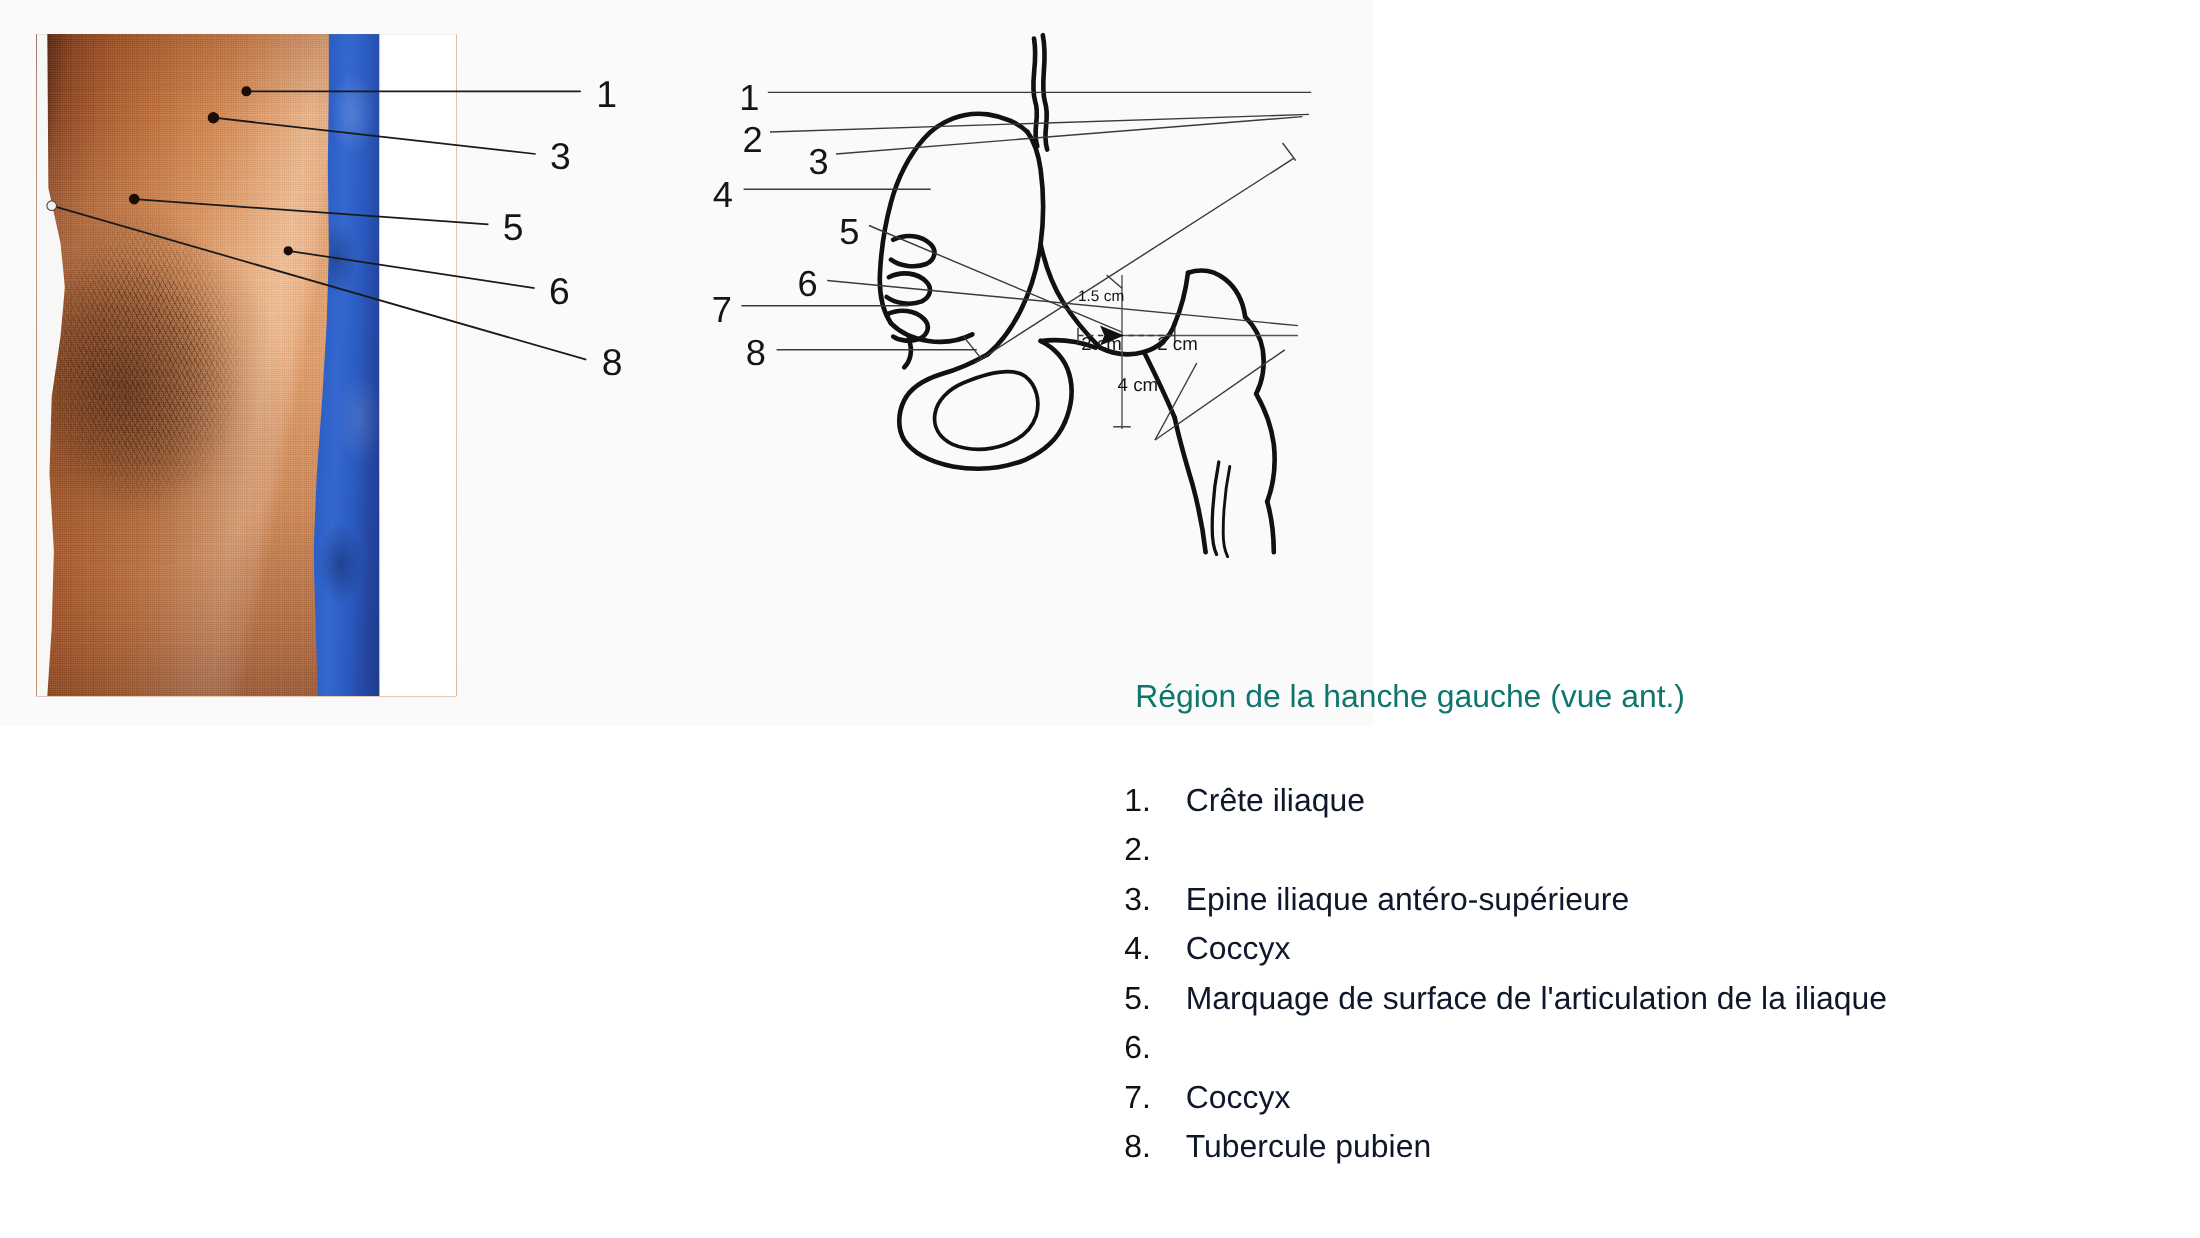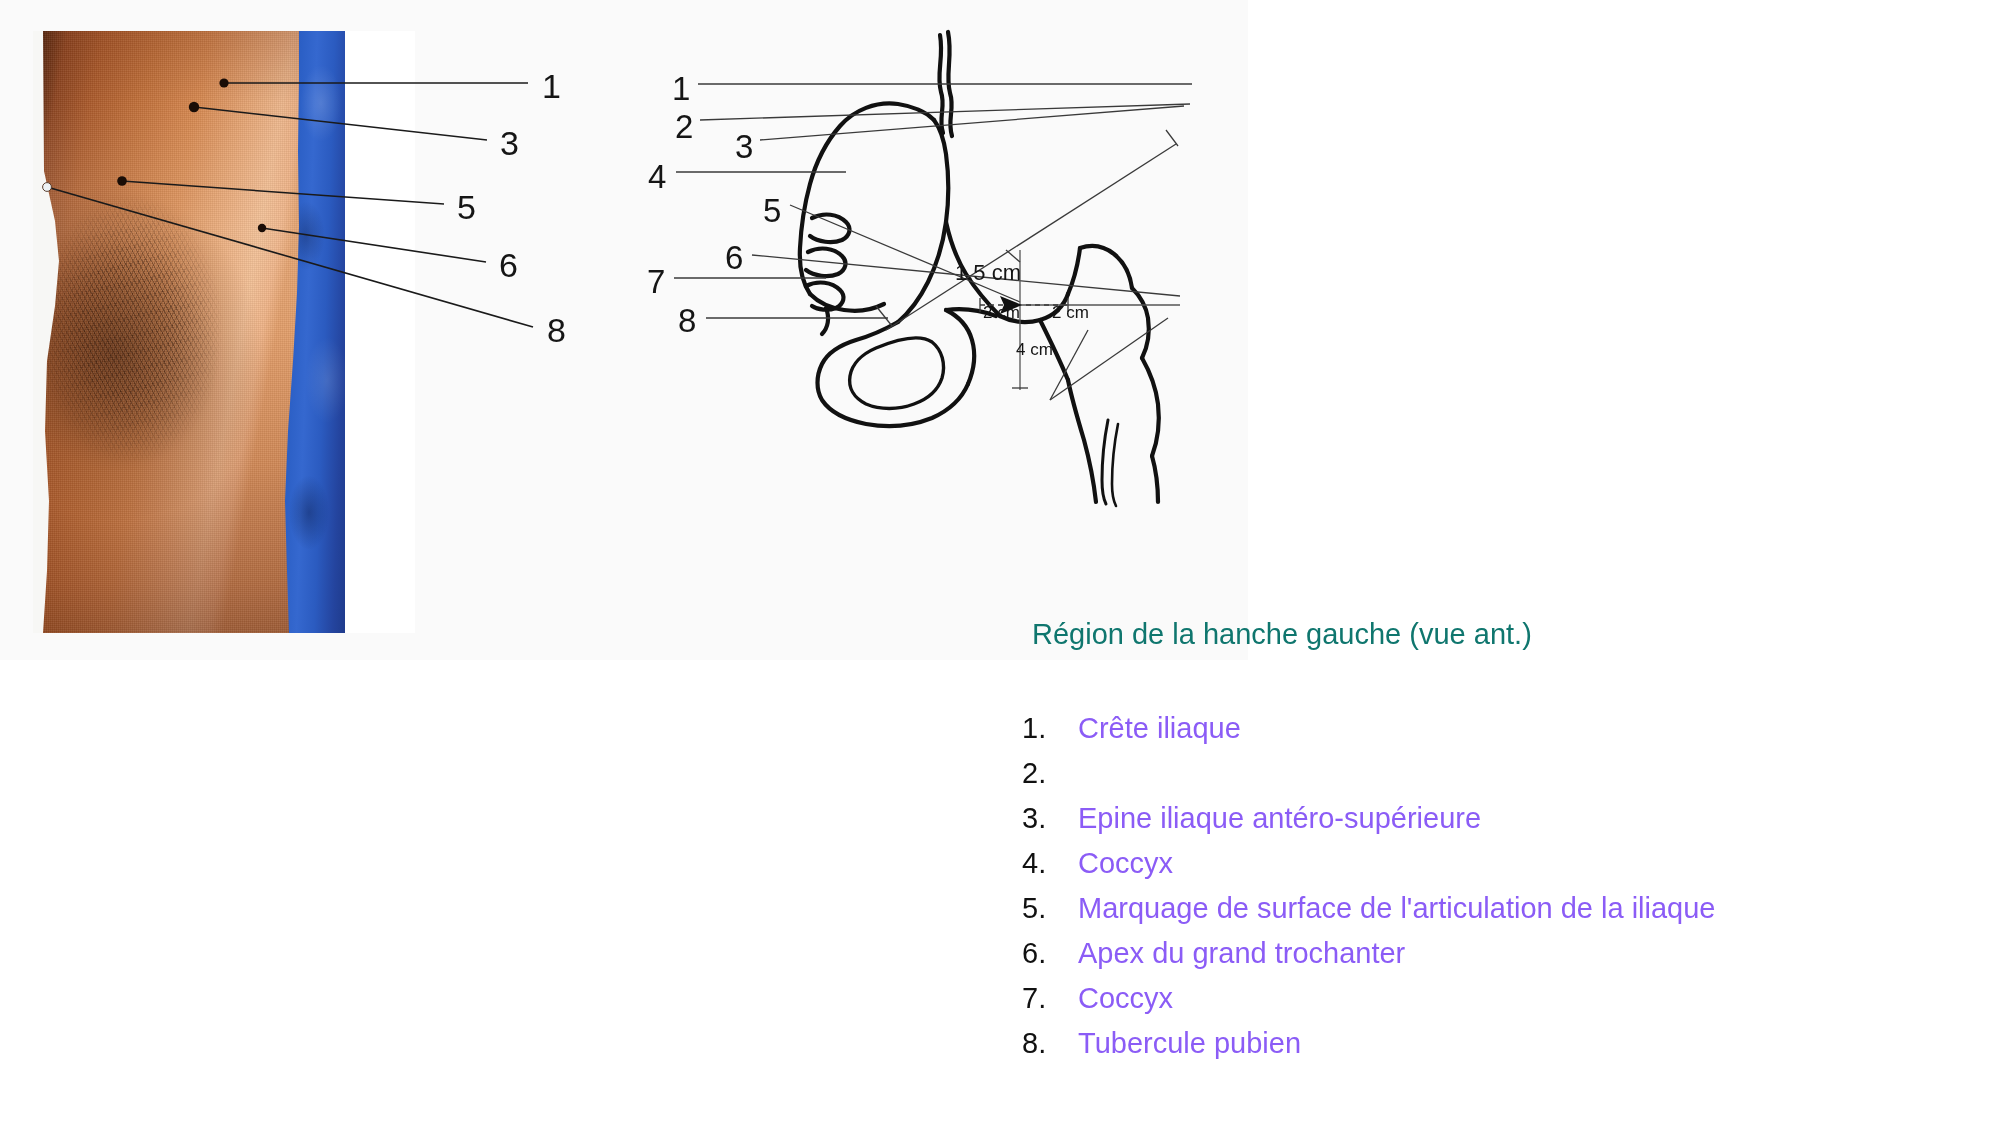--- a/index.html
+++ b/index.html
@@ -200,21 +200,21 @@
     height: 45px;
   }
   #legend .idx {
     width: 56px;
     flex: 0 0 56px;
     font-size: 29px;
     color: #111111;
   }
   #legend .txt {
     font-size: 29px;
-    color: #8b5cf6;
+    color: #0f172a;
     white-space: nowrap;
   }
 </style>
 </head>
 <body>
 
 <div id="figure-panel">
 
   <div id="photo">
     <div class="skin"></div>
@@ -351,21 +351,21 @@
 
   <div class="num sk" style="left:672px; top:72px;">1</div>
   <div class="num sk" style="left:675px; top:110px;">2</div>
   <div class="num sk" style="left:735px; top:130px;">3</div>
   <div class="num sk" style="left:648px; top:160px;">4</div>
   <div class="num sk" style="left:763px; top:194px;">5</div>
   <div class="num sk" style="left:725px; top:241px;">6</div>
   <div class="num sk" style="left:647px; top:265px;">7</div>
   <div class="num sk" style="left:678px; top:304px;">8</div>
 
-  <div class="num" style="left:955px;  top:262px; font-size:22px;">1.5 cm</div>
+  <div class="num" style="left:980px;  top:262px; font-size:14px;">1.5 cm</div>
   <div class="num" style="left:983px;  top:304px; font-size:17px;">2 cm</div>
   <div class="num" style="left:1052px; top:304px; font-size:17px;">2 cm</div>
   <div class="num" style="left:1016px; top:341px; font-size:17px;">4 cm</div>
 
 </div>
 
 <div id="caption">Région de la hanche gauche (vue ant.)</div>
 
 <div id="legend">
   <div class="row">
@@ -382,21 +382,20 @@
   <div class="row">
     <span class="idx">4.</span>
     <span class="txt">Coccyx</span>
   </div>
   <div class="row">
     <span class="idx">5.</span>
     <span class="txt">Marquage de surface de l'articulation de la iliaque</span>
   </div>
   <div class="row">
     <span class="idx">6.</span>
-    <span class="txt">Apex du grand trochanter</span>
   </div>
   <div class="row">
     <span class="idx">7.</span>
     <span class="txt">Coccyx</span>
   </div>
   <div class="row">
     <span class="idx">8.</span>
     <span class="txt">Tubercule pubien</span>
   </div>
 </div>

